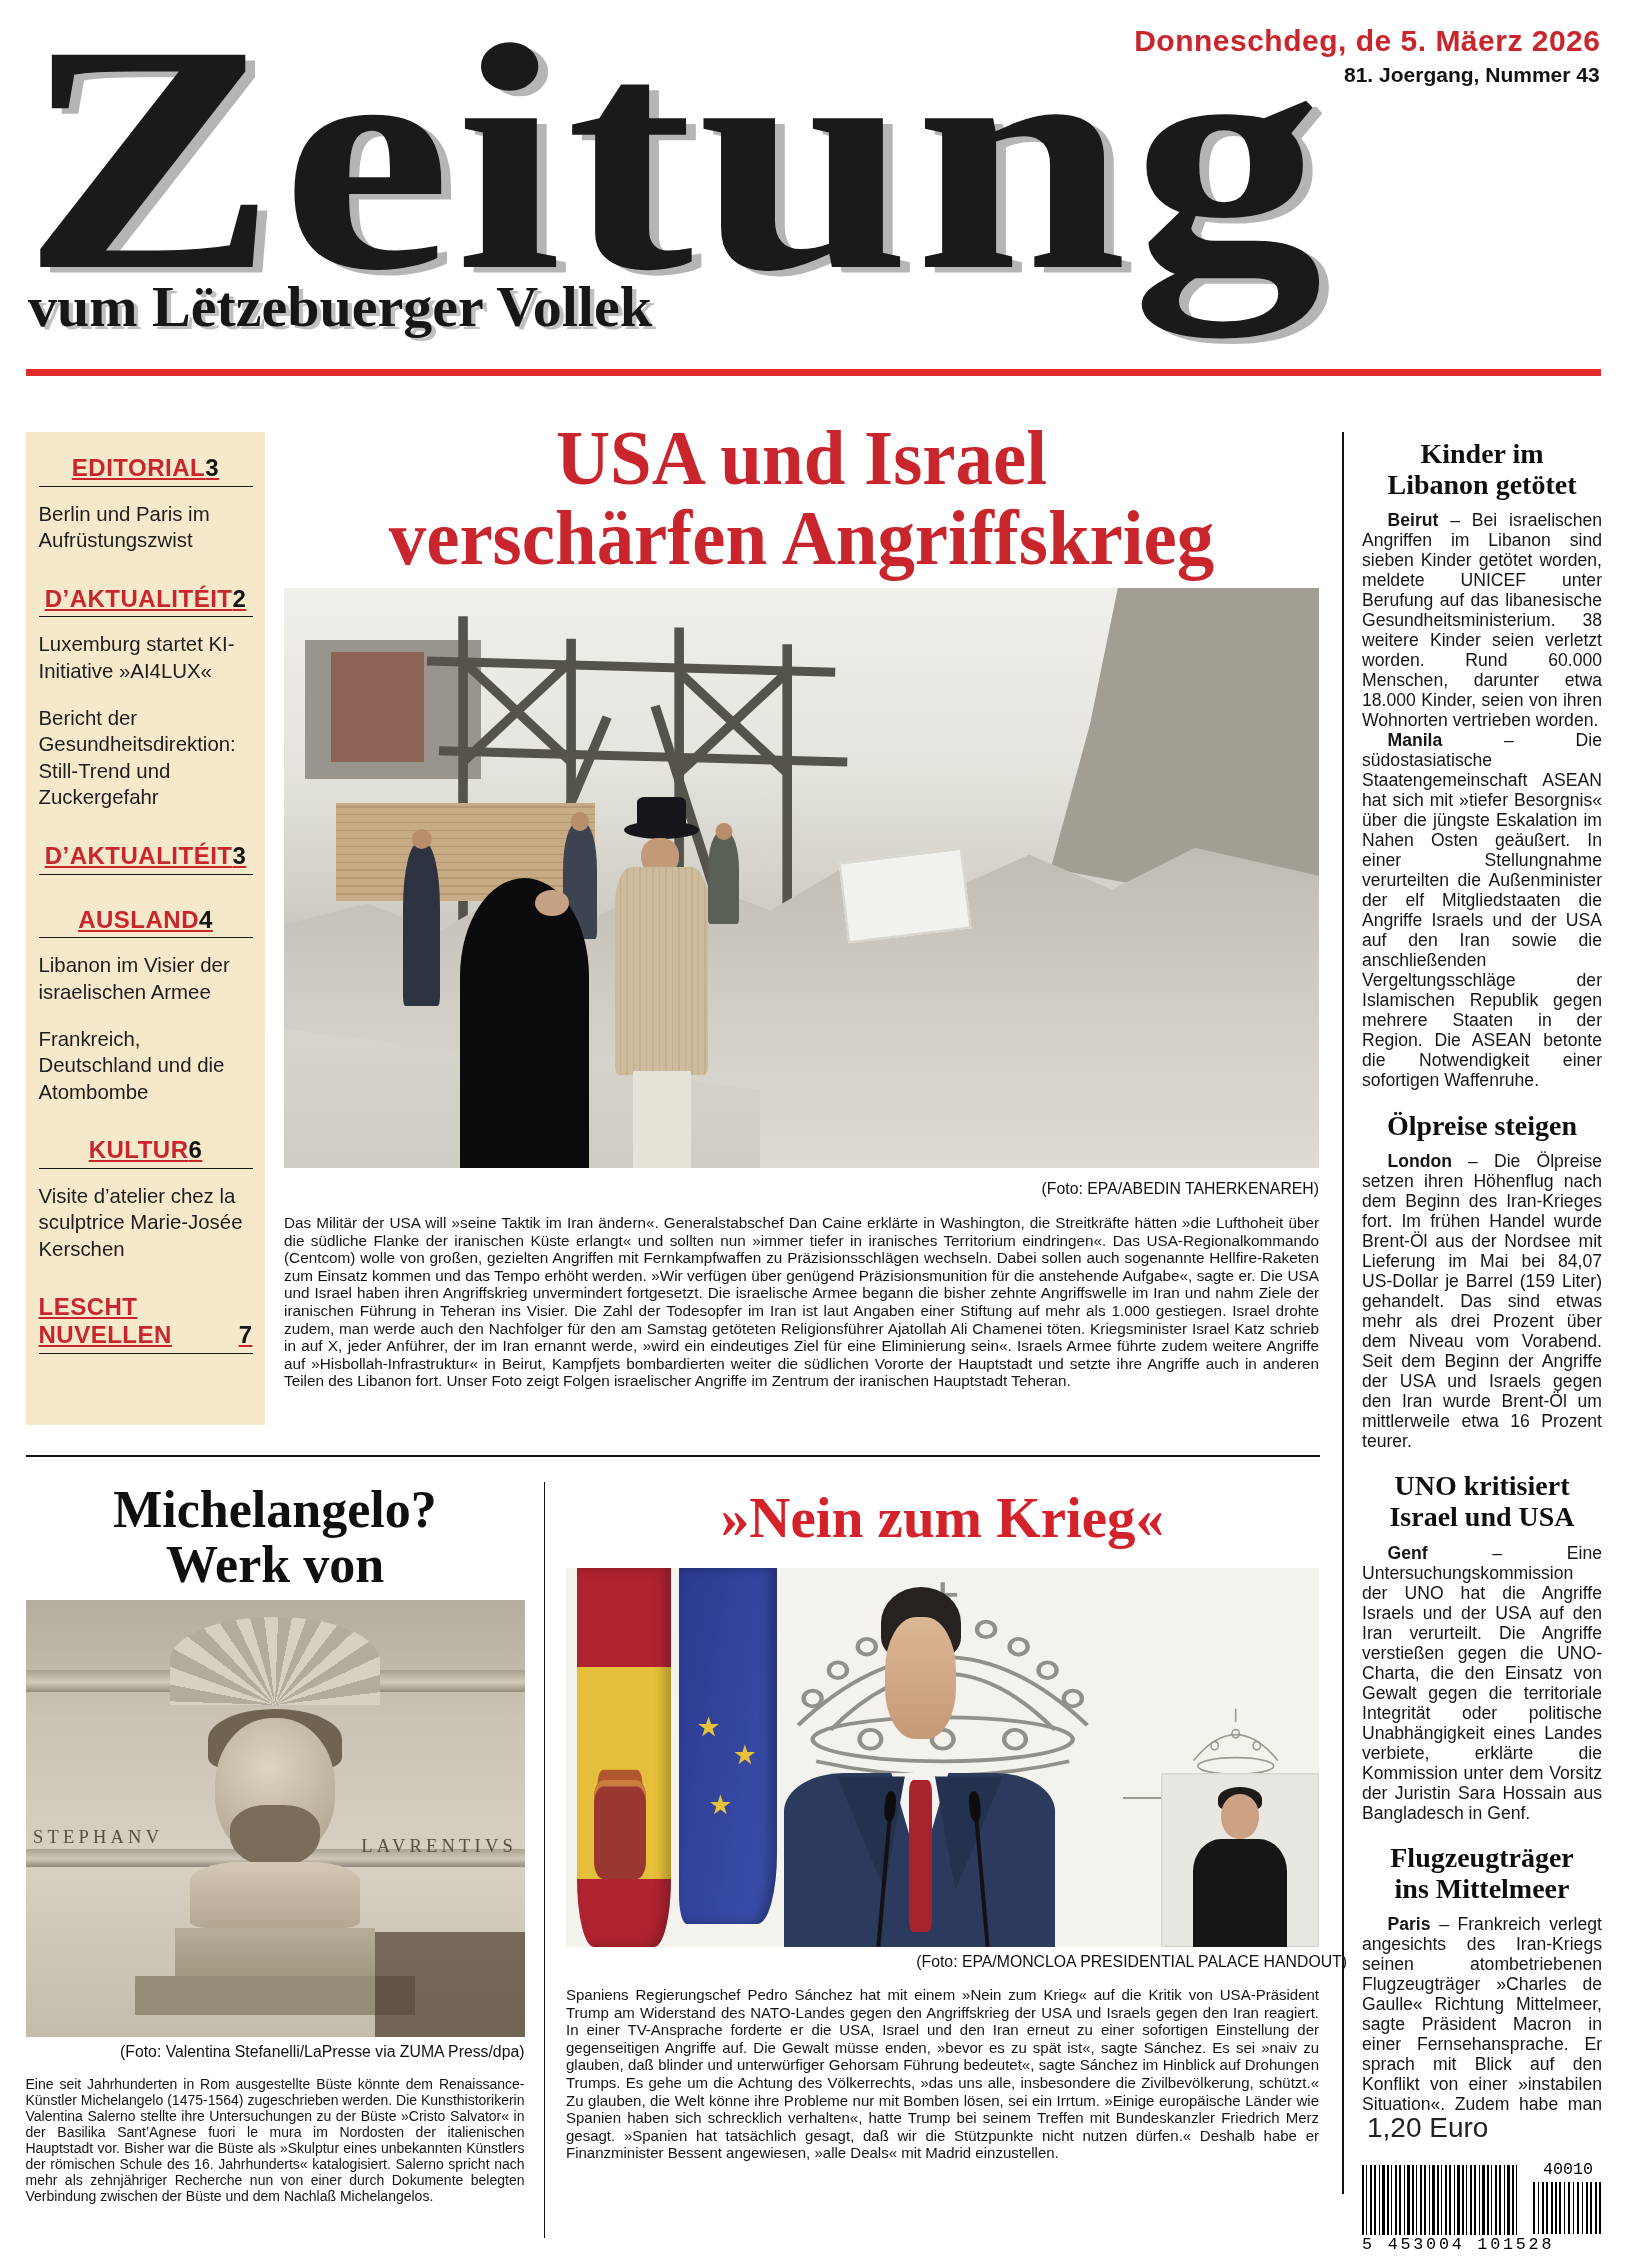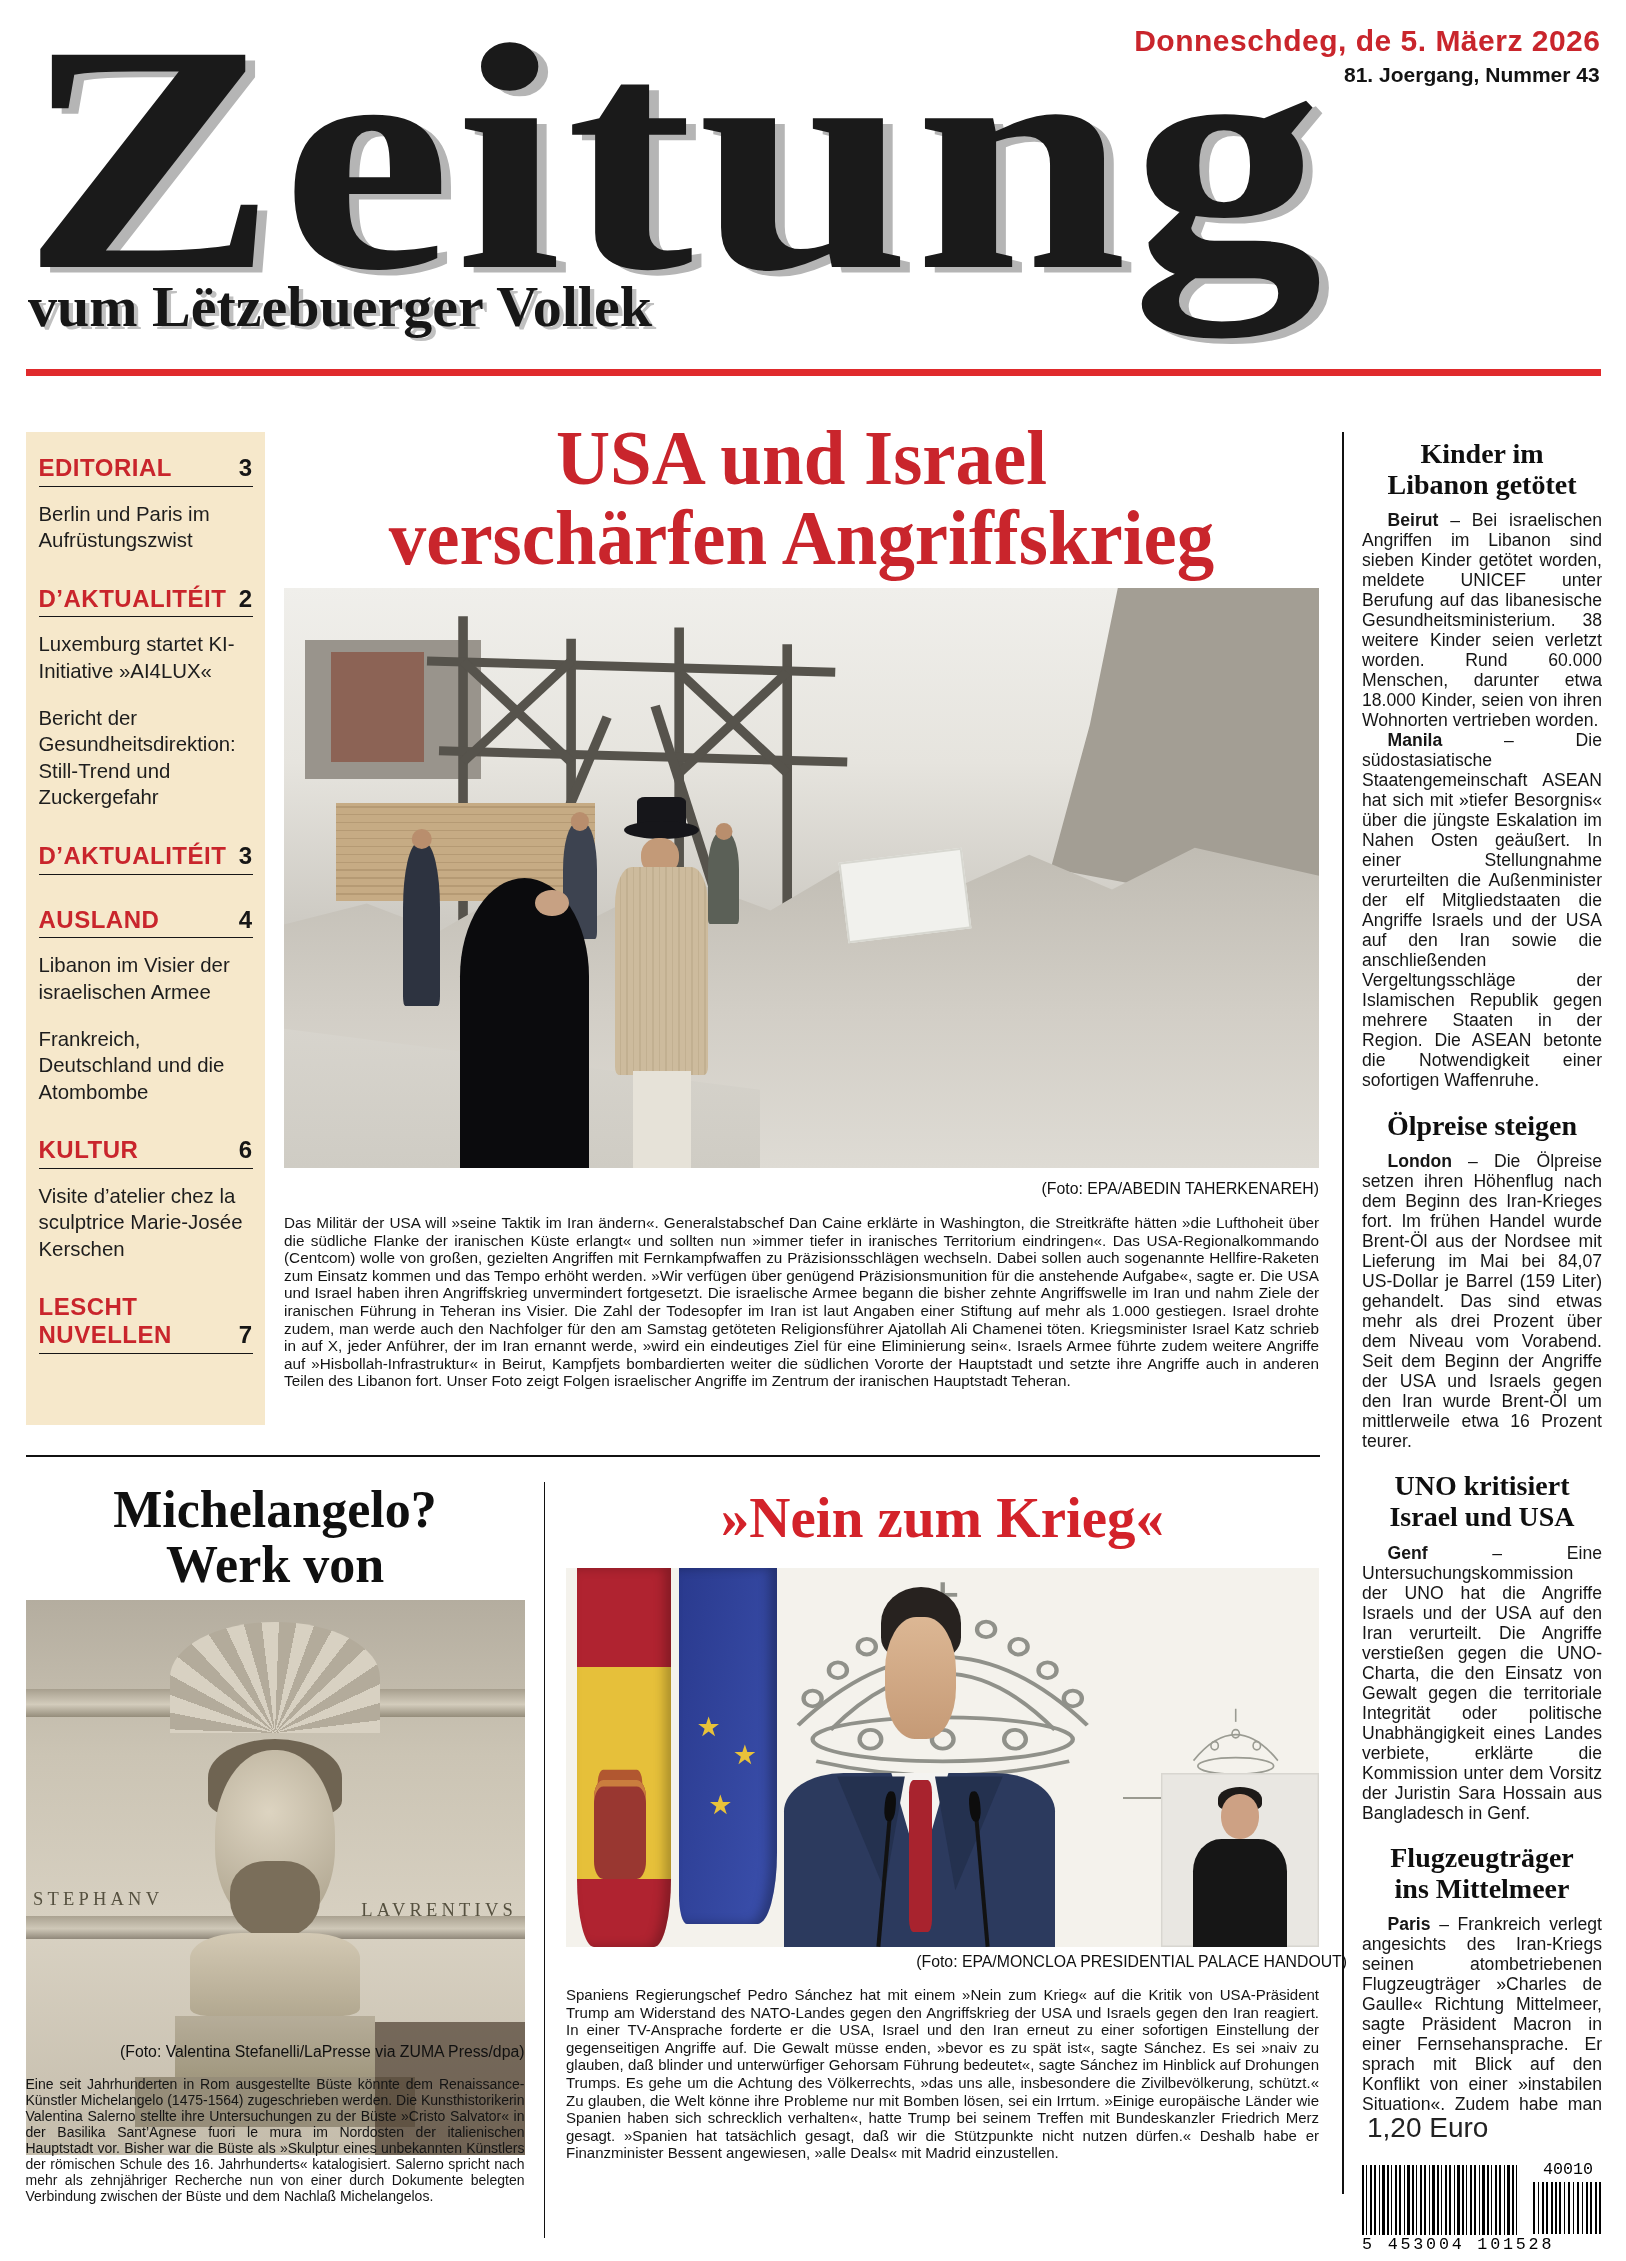--- a/index.html
+++ b/index.html
@@ -13,22 +13,22 @@
             font-size:324px;line-height:324px;color:#1a1a1a;letter-spacing:3.7px;
             transform:scaleX(1.18);transform-origin:left top;text-shadow:8.3px 5.6px 0 #b5b5b5;}
   .masthead-sub{position:absolute;left:28px;top:274px;font-family:"Liberation Serif",serif;font-weight:bold;
             font-size:58px;line-height:65px;color:#171717;text-shadow:4.2px 3.2px 0 #c0c0c0;}
   .red-rule{position:absolute;left:25.5px;top:369px;width:1575px;height:7.4px;background:#e02a2c;}
 
   
   .sidebar{position:absolute;left:25.5px;top:432px;width:239px;height:993px;background:#f6e8cb;
            box-sizing:border-box;padding:22px 12px 9.3px 13px;overflow:hidden;}
   .sec{margin-bottom:31px;}
-  .sec-head{display:flex;justify-content:space-between;align-items:flex-end;border-bottom:1.9px solid #161616;
-            padding-bottom:3.7px;margin-bottom:14px;font-weight:bold;font-size:24px;color:#c9252c;letter-spacing:0.5px;}
+  .sec-head{display:flex;justify-content:center;align-items:flex-end;border-bottom:1.9px solid #161616;
+            padding-bottom:3.7px;margin-bottom:14px;font-weight:bold;font-size:24px;color:#c9252c;letter-spacing:0.5px;text-decoration:underline;}
   .sec-page{color:#161616;}
   .sec-item{font-size:20.4px;line-height:1.3;color:#1d1d1d;}
   .sec-item + .sec-item{margin-top:20.4px;}
   .sec-item:empty{display:none;}
 
   
   .lead-headline{position:absolute;left:284px;top:418px;width:1035px;text-align:center;color:#c9252c;
                  font-family:"Liberation Serif",serif;font-weight:bold;font-size:78px;line-height:80px;
                  transform:scaleX(.96);transform-origin:center top;}
   .photo{position:absolute;overflow:hidden;}
@@ -36,21 +36,21 @@
         background:linear-gradient(180deg,#f0efeb 0%,#e6e4de 30%,#cdcac3 58%,#d9d6cf 100%);}
   .credit{font-size:15.8px;color:#101010;text-align:right;}
   .lead-credit{position:absolute;left:284px;top:1180px;width:1035px;}
   .lead-body{position:absolute;left:284px;top:1214px;width:1035px;font-size:15.3px;line-height:17.6px;
              text-align:justify;hyphens:auto;}
   .bottom-rule{position:absolute;left:25.5px;top:1455px;width:1294px;height:2.3px;background:#111;}
 
   
   .mich-headline{position:absolute;left:25.5px;top:1482px;width:499px;text-align:center;color:#101010;
                  font-family:"Liberation Serif",serif;font-weight:bold;font-size:52px;line-height:55px;}
-  .photo-mich{left:25.5px;top:1600px;width:499px;height:555px;
+  .photo-mich{left:25.5px;top:1600px;width:499px;height:437px;
         background:linear-gradient(180deg,#b4ad9f 0%,#cbc4b4 28%,#d8d1c2 60%,#c4bcab 100%);}
   .mich-credit{position:absolute;left:25.5px;top:2043px;width:499px;}
   .mich-body{position:absolute;left:25.5px;top:2076px;width:499px;font-size:14px;line-height:16px;
              text-align:justify;hyphens:auto;}
   .v-divider{position:absolute;left:544px;top:1482px;width:1.4px;height:756px;background:#111;}
 
   
   .san-headline{position:absolute;left:566px;top:1489px;width:753px;text-align:center;color:#d3222a;
                 font-family:"Liberation Serif",serif;font-weight:bold;font-size:57px;line-height:58px;}
   .photo-san{left:566px;top:1568px;width:753px;height:379px;background:#f4f2ec;}

